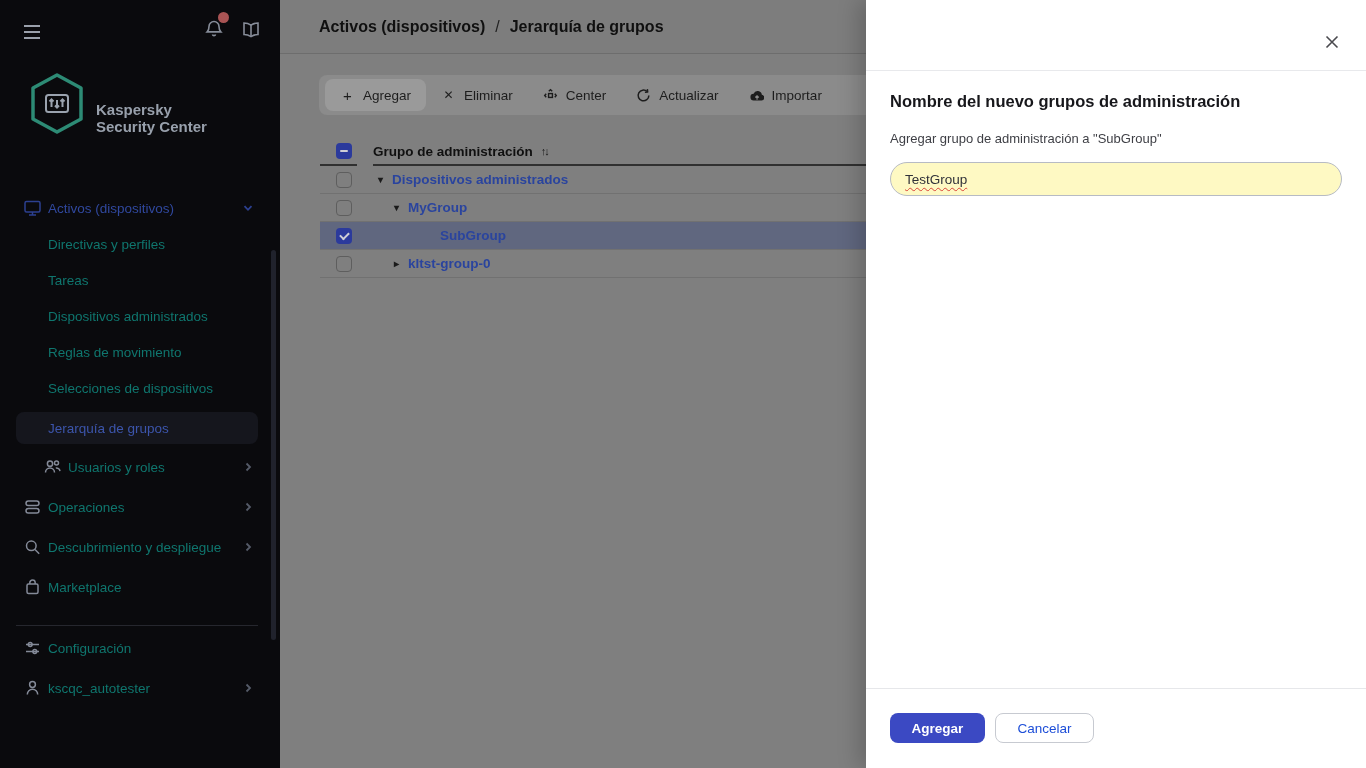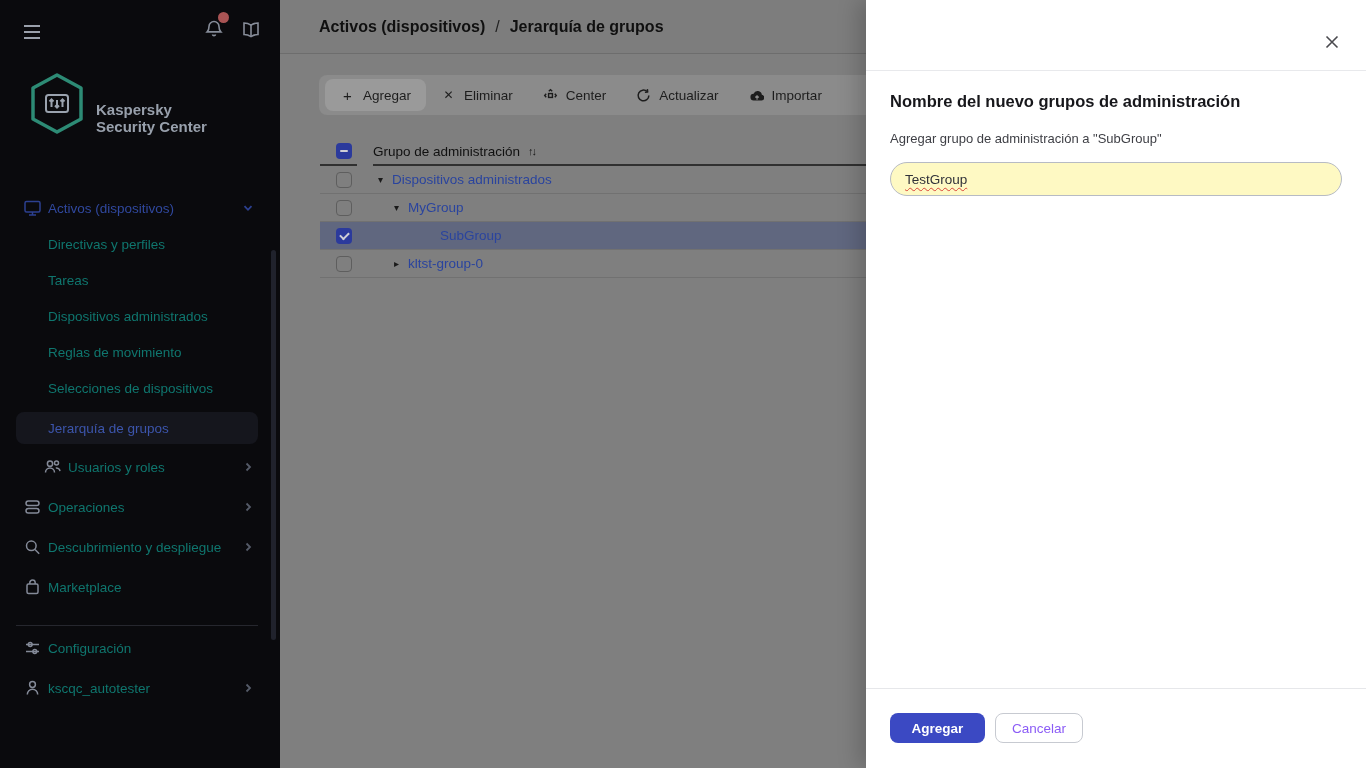--- a/index.html
+++ b/index.html
@@ -41,21 +41,21 @@
     padding-left:39px; background:#7d7d7d; }
   .breadcrumb { font-size:16px; font-weight:600; color:#101010; display:flex; gap:10px; }
   .crumb-sep { font-weight:400; color:#222; }
   .toolbar { position:absolute; top:75px; left:39px; right:0; height:40px; background:#8b8b8b;
     border-radius:8px 0 0 8px; display:flex; align-items:center; }
   .tbtn { display:flex; align-items:center; gap:8px; height:32px; padding:0 15px;
     font-size:13.5px; color:#1d1d1d; cursor:pointer; white-space:nowrap; }
   .tbtn .ticon { width:15px; height:15px; color:#1d1d1d; display:flex; align-items:center;
     justify-content:center; font-size:15px; line-height:15px; }
   .tbtn.hl { background:#9a9a9a; border-radius:8px; margin-left:6px; }
-  .table { position:absolute; top:138px; left:40px; right:0; }
+  .table { position:absolute; top:138px; left:40px; right:0;font-weight:bold; }
   .t-head { display:flex; height:28px; }
   .t-head .hc { display:flex; align-items:center; border-bottom:2px solid #303030; }
   .col-check { width:37px; padding-left:16px; flex:none; display:flex; align-items:center; }
   .col-gap { width:16px; flex:none; }
   .hc-name { flex:1; gap:8px; font-size:13.5px; color:#101010; }
   .sort-glyph { font-size:11px; color:#161616; letter-spacing:-2px; }
   .t-row { display:flex; height:28px; align-items:center; border-bottom:1px solid #717171;
     font-size:13.5px; }
   .t-row.selected { background:#60677f; }
   .row-content { flex:1; display:flex; align-items:center; }
@@ -84,21 +84,21 @@
     border:1px solid #b7bbc4; border-radius:17px; background:#fef9c3; display:flex;
     align-items:center; padding-left:14px; cursor:text; }
   .drawer-input .val { font-size:13.5px; color:#303139;
     text-decoration:underline; text-decoration-style:wavy; text-decoration-color:#d8453b;
     text-decoration-thickness:1px; text-underline-offset:3px; }
   .drawer-footline { position:absolute; top:688px; left:0; right:0; height:1px; background:#e6e7ea; }
   .drawer-actions { position:absolute; top:713px; left:24px; display:flex; gap:10px; }
   .btn { height:30px; border-radius:8px; font-size:13.5px; display:flex; align-items:center;
     justify-content:center; cursor:pointer; font-family:"Liberation Sans", sans-serif; }
   .btn.primary { background:#3b49c3; color:#ffffff; font-weight:600; width:95px; border:none; }
-  .btn.secondary { background:#ffffff; color:#8b5cf6; width:88px; border:1px solid #c7cad1; }
+  .btn.secondary { background:#ffffff; color:#1d4ed8; width:99px; border:1px solid #c7cad1; }
 </style>
 </head>
 <body>
 
 <div class="stage">
 
   <div class="sidebar">
     <div class="hamburger">
       <svg viewBox="0 0 24 24" fill="none" stroke="currentColor" stroke-width="2">
           <path d="M4 6h16M4 12h16M4 18h16"></path>

